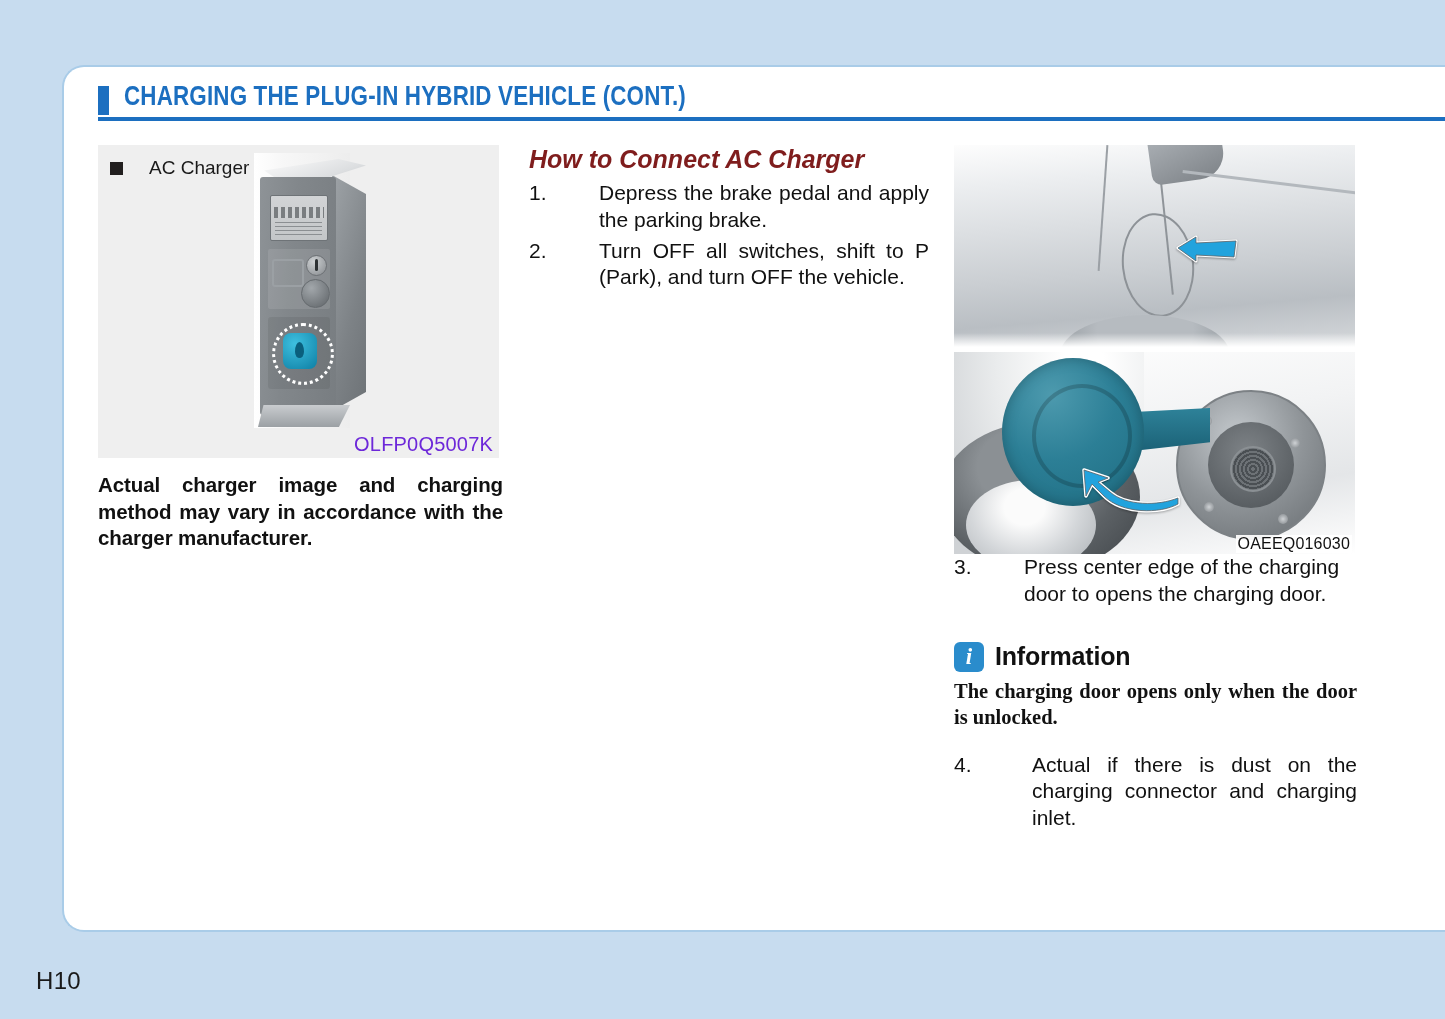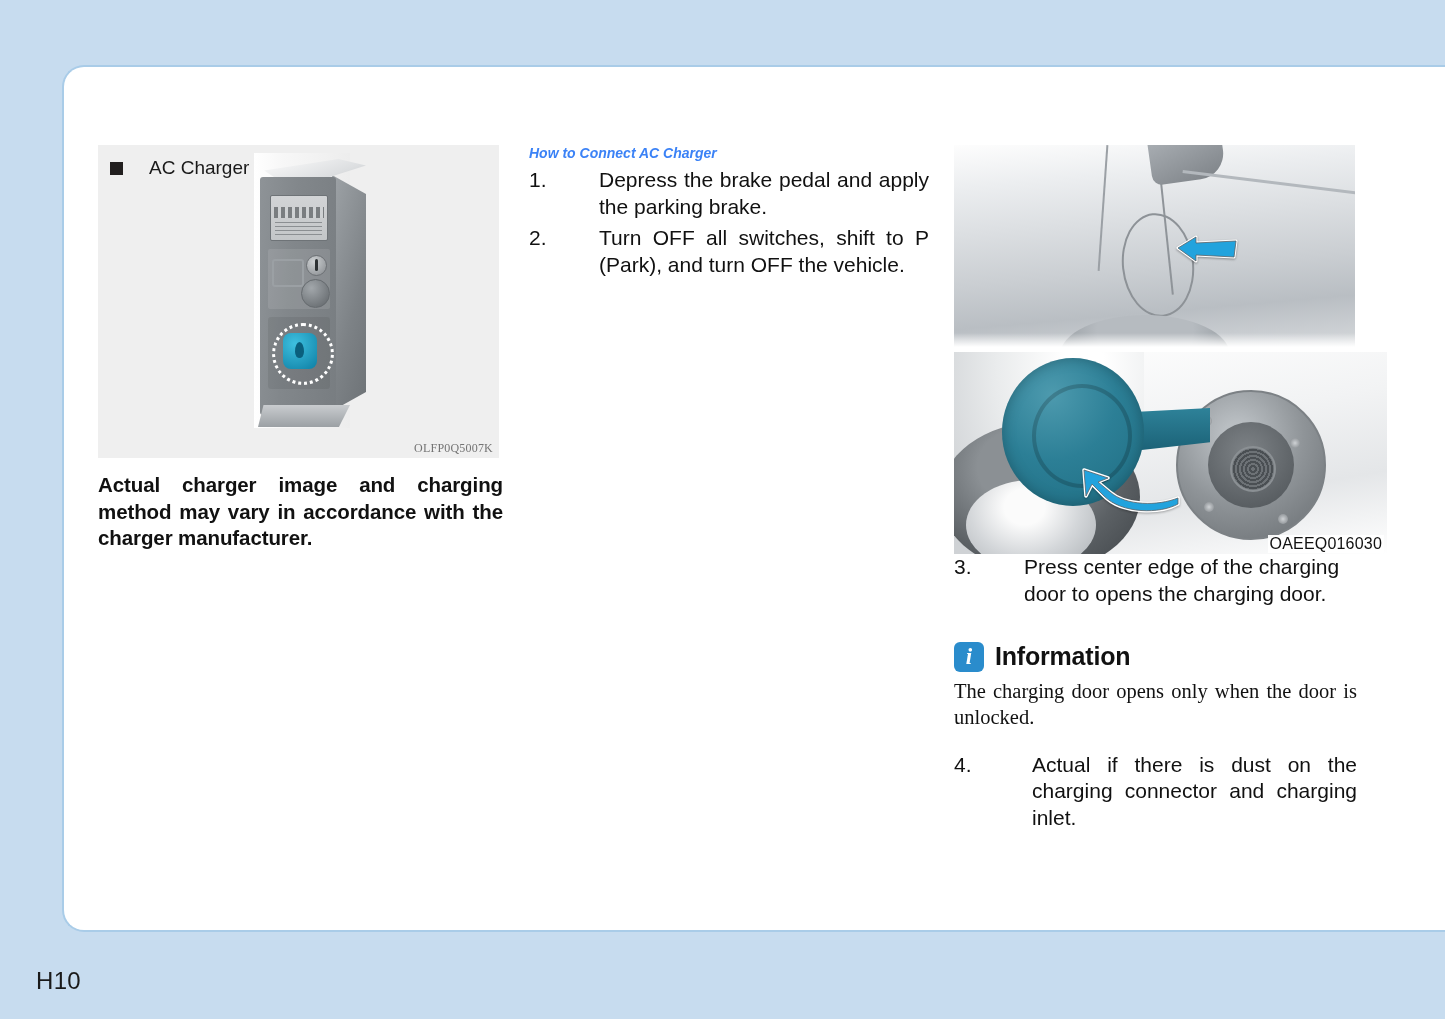--- a/index.html
+++ b/index.html
@@ -91,24 +91,23 @@
     gap:26px;
   }
   .sq-bullet{
     width:13px;height:13px;
     background:#221f1f;
     display:inline-block;
   }
   .fig-caption{
     position:absolute;
     right:6px;bottom:2px;
-    font-size:12px;
-    color:#737373;
+    font-size:20px;
+    color:#6d28d9;
     letter-spacing:0.2px;
-    font-family:Liberation Serif, serif;
   }
 
   
   .station{
     position:absolute;
     left:142px;top:8px;
     width:128px;height:275px;
   }
   .st-backglow{
     position:absolute;left:14px;top:0;width:96px;height:275px;
@@ -199,24 +198,24 @@
     font-weight:bold;
     color:#111;
     line-height:1.30;
     text-align:justify;
     text-justify:inter-word;
     letter-spacing:-0.1px;
   }
 
   
   .sub-title{
-    font-size:14px;
+    font-size:25px;
     font-weight:bold;
     font-style:italic;
-    color:#3b82f6;
+    color:#7f1d1d;
     margin:0 0 6px 0;
     line-height:1.15;
   }
   ol.steps{margin:0;padding:0;list-style:none;}
   ol.steps li{
     display:flex;
     font-size:21px;
     color:#111;
     line-height:1.28;
     margin-bottom:4px;
@@ -233,21 +232,21 @@
   }
   ol.steps li .txt.nojust{text-align:left;}
 
   
   .photo{
     position:relative;
     width:401px;height:202px;
     overflow:hidden;
     background:#e8eaec;
   }
-  .photo + .photo{margin-top:5px;padding-left:32px;}
+  .photo + .photo{margin-top:5px;}
   .photo .pcaption{
     position:absolute;right:3px;bottom:1px;
     font-size:16px;color:#111;
     background:rgba(255,255,255,.92);
     padding:0 2px;
     letter-spacing:0.2px;
   }
 
   
   .car-body{
@@ -372,21 +371,21 @@
     display:flex;align-items:center;justify-content:center;
     line-height:1;
   }
   .info-title{
     font-size:25px;font-weight:bold;color:#111;
     letter-spacing:-0.2px;
   }
   .info-body{
     margin-top:6px;
     font-family:"Liberation Serif", serif;
-    font-weight:normal;
+    font-weight:bold;
     font-size:20.5px;
     color:#111;
     line-height:1.30;
     text-align:justify;
     text-justify:inter-word;
   }
   .step4{
     margin-top:44px;
   }
   ol.steps.wide li .num{width:30px;}
@@ -398,20 +397,25 @@
     font-size:24px;
     color:#1a1a1a;
     letter-spacing:0.3px;
   }
 </style>
 </head>
 <body>
 
 <div class="page-panel">
 
+  <div class="header">
+    <div class="header-bar"></div>
+    <div class="header-title">CHARGING THE PLUG-IN HYBRID VEHICLE (CONT.)</div>
+    <div class="header-rule"></div>
+  </div>
 
   <div class="col col-left">
 
 
     <div class="figbox">
       <div class="figbox-label">
         <span class="sq-bullet"></span>
         <span>AC Charger</span>
       </div>
 

